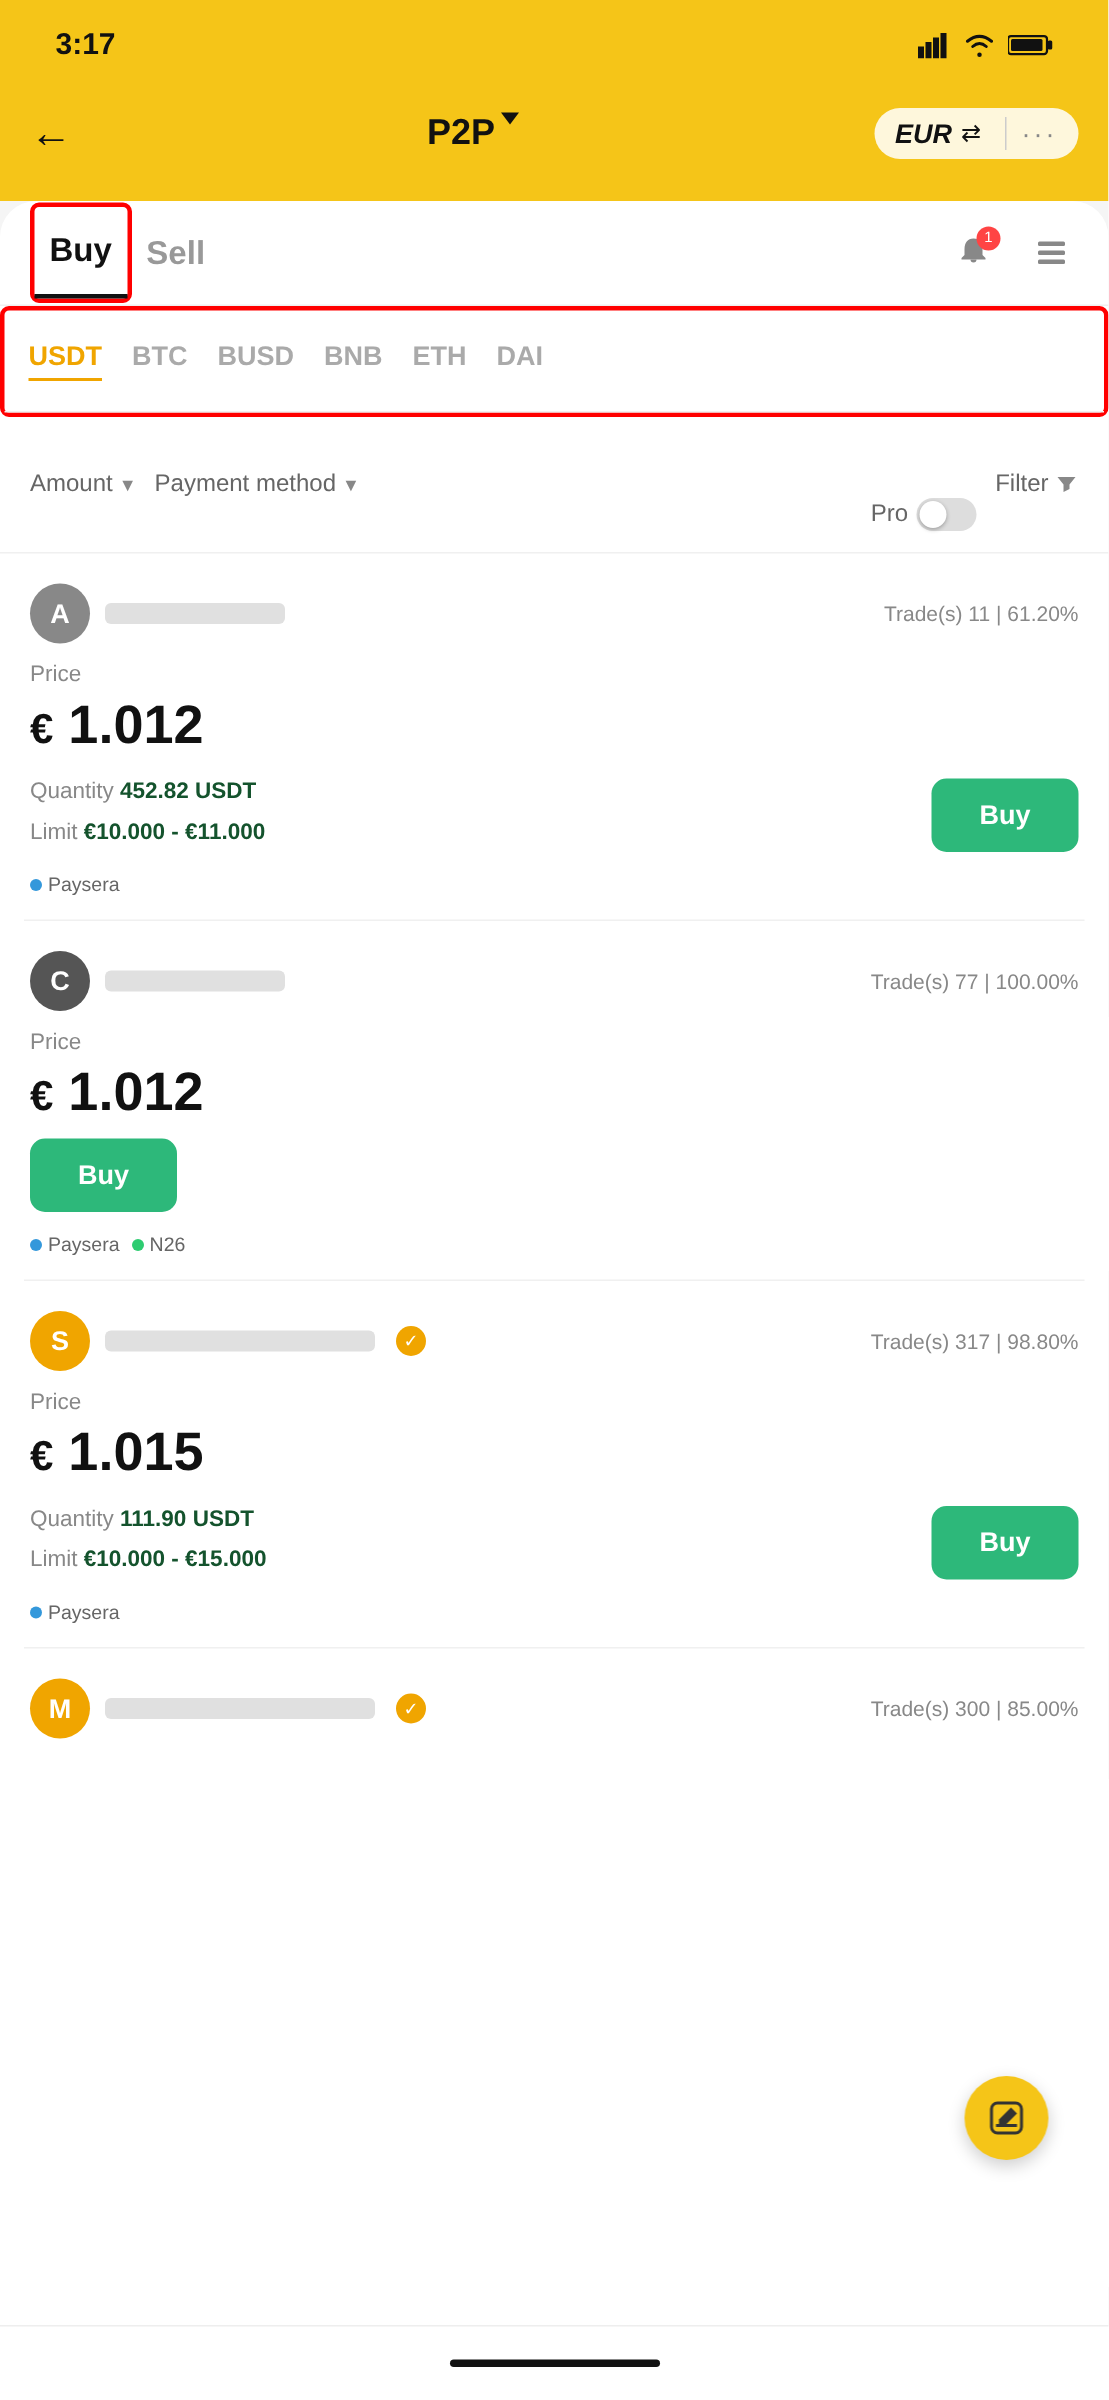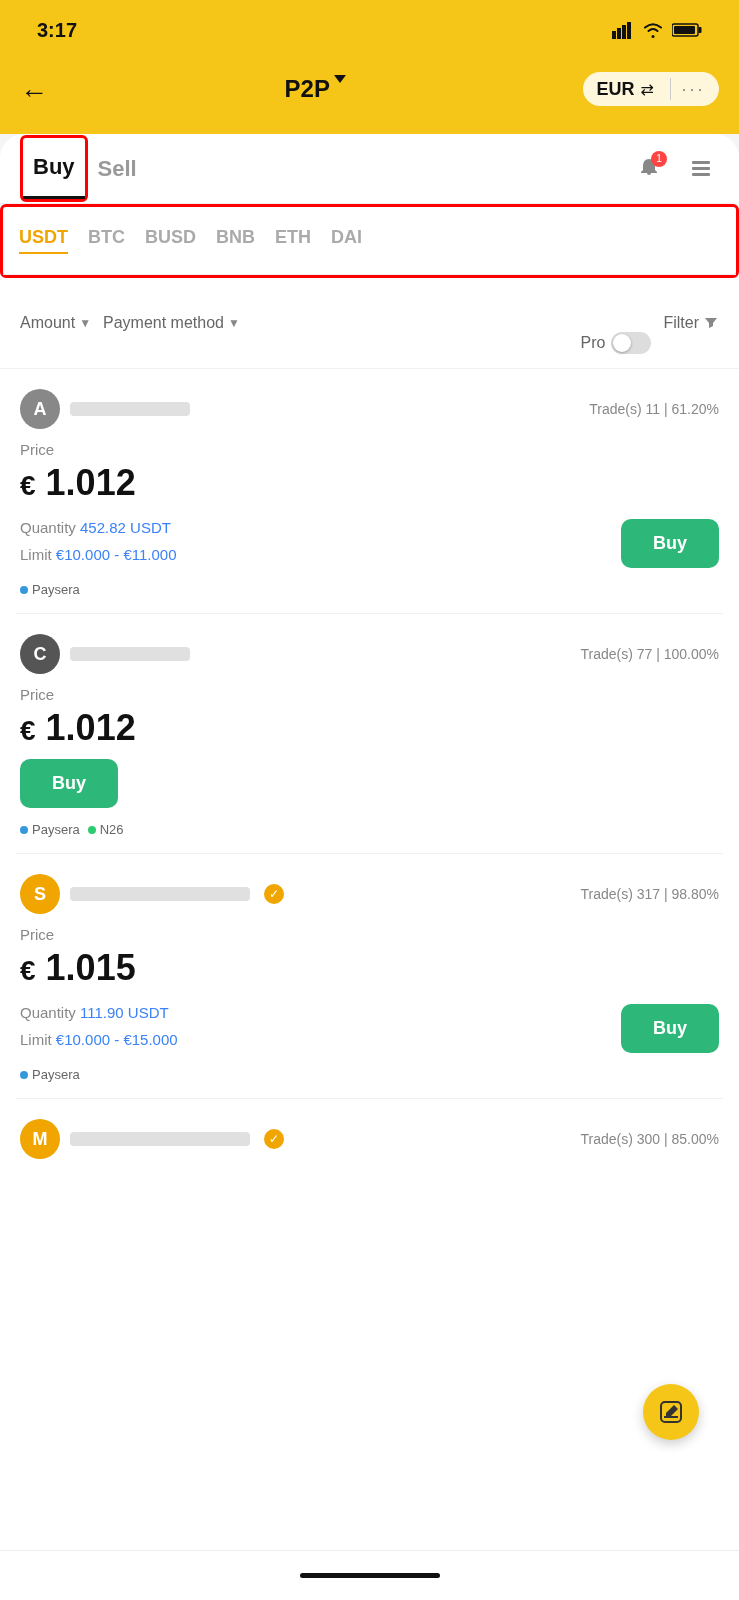--- a/index.html
+++ b/index.html
@@ -64,20 +64,21 @@
       align-items: center;
       gap: 0;
       background: rgba(255,255,255,0.85);
       border-radius: 30px;
       padding: 6px 14px;
     }
     .eur-text {
       font-size: 18px;
       font-weight: 600;
       color: #111;
+      font-style: italic;
     }
     .exchange-icon {
       margin: 0 6px;
       font-size: 16px;
       color: #111;
     }
     .divider-vert {
       width: 1px;
       height: 22px;
       background: #ccc;
@@ -300,22 +301,22 @@
       align-items: flex-end;
       justify-content: space-between;
       margin-bottom: 14px;
     }
     .qty-limit {
       font-size: 15px;
       color: #888;
       line-height: 1.8;
     }
     .qty-limit strong {
-      color: #3b82f6;
-      font-weight: 400;
+      color: #14532d;
+      font-weight: 700;
       margin-top: 40px;
     }
     .buy-btn {
       background: #2db87a;
       color: #fff;
       border: none;
       border-radius: 10px;
       padding: 14px 32px;
       font-size: 18px;
       font-weight: 600;

